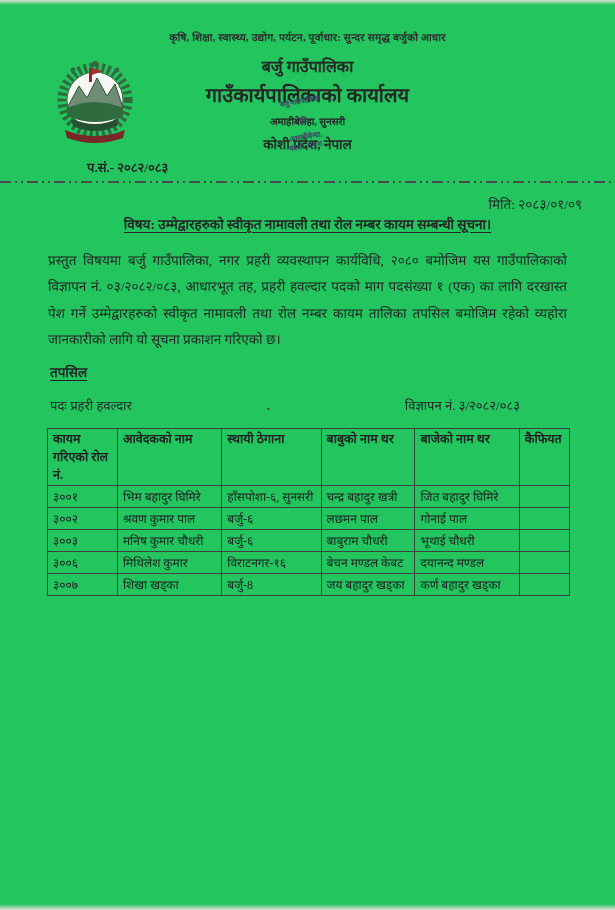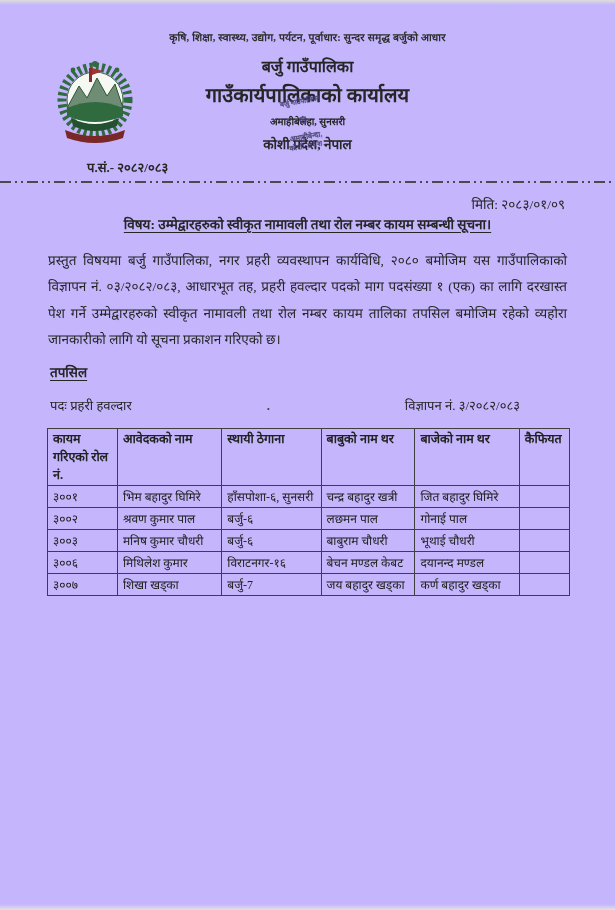--- a/index.html
+++ b/index.html
@@ -1,20 +1,20 @@
 <!DOCTYPE html>
 <html><head>
 <meta charset="utf-8">
 <style>
   html,body{margin:0;padding:0;background:#e8e8e6;}
   .page{
     position:relative;
     width:615px;height:910px;
     margin:0 auto;
-    background:#c4b5fd;
+    background:#22c55e;
     font-family:"Liberation Serif","DejaVu Serif",serif;
     color:#262626;
     overflow:hidden;
     box-sizing:border-box;
     padding-top:30px;
   }
   .page::before{
     content:"";position:absolute;left:0;top:0;width:100%;height:5px;
     background:linear-gradient(#dededa,rgba(255,255,255,0));
   }
@@ -48,21 +48,21 @@
   .stamp .s3{font-size:7px;letter-spacing:1px;}
 
   .ref-row{padding-left:87px;font-size:13px;font-weight:bold;height:18px;margin-top:2px;}
   .sep{
     height:2px;margin-top:5px;width:100%;
     background:repeating-linear-gradient(90deg,
       #4a4a4a 0 11px, rgba(0,0,0,0) 11px 15px,
       #4a4a4a 15px 17px, rgba(0,0,0,0) 17px 21px,
       #4a4a4a 21px 23px, rgba(0,0,0,0) 23px 27px);
   }
-  .date-row{margin-top:12px;padding-right:50px;text-align:right;font-size:13.5px;height:20px;}
+  .date-row{margin-top:12px;padding-right:33px;text-align:right;font-size:13.5px;height:20px;}
   .subject-row{text-align:center;height:20px;}
   .subject-row span{
     font-size:13.5px;font-weight:bold;
     text-decoration:underline;text-underline-offset:3px;
   }
   .body-par{
     margin:13px 48px 0 48px;
     font-size:13.5px;line-height:26.3px;
     text-align:justify;
   }
@@ -212,21 +212,21 @@
           <td>३००६</td>
           <td>मिथिलेश कुमार</td>
           <td>विराटनगर-१६</td>
           <td>बेचन मण्डल केबट</td>
           <td>दयानन्द मण्डल</td>
           <td></td>
         </tr>
         <tr>
           <td>३००७</td>
           <td>शिखा खड्का</td>
-          <td>बर्जु-7</td>
+          <td>बर्जु-8</td>
           <td>जय बहादुर खड्का</td>
           <td>कर्ण बहादुर खड्का</td>
           <td></td>
         </tr>
       </tbody>
     </table>
 
 
 </div>
 

